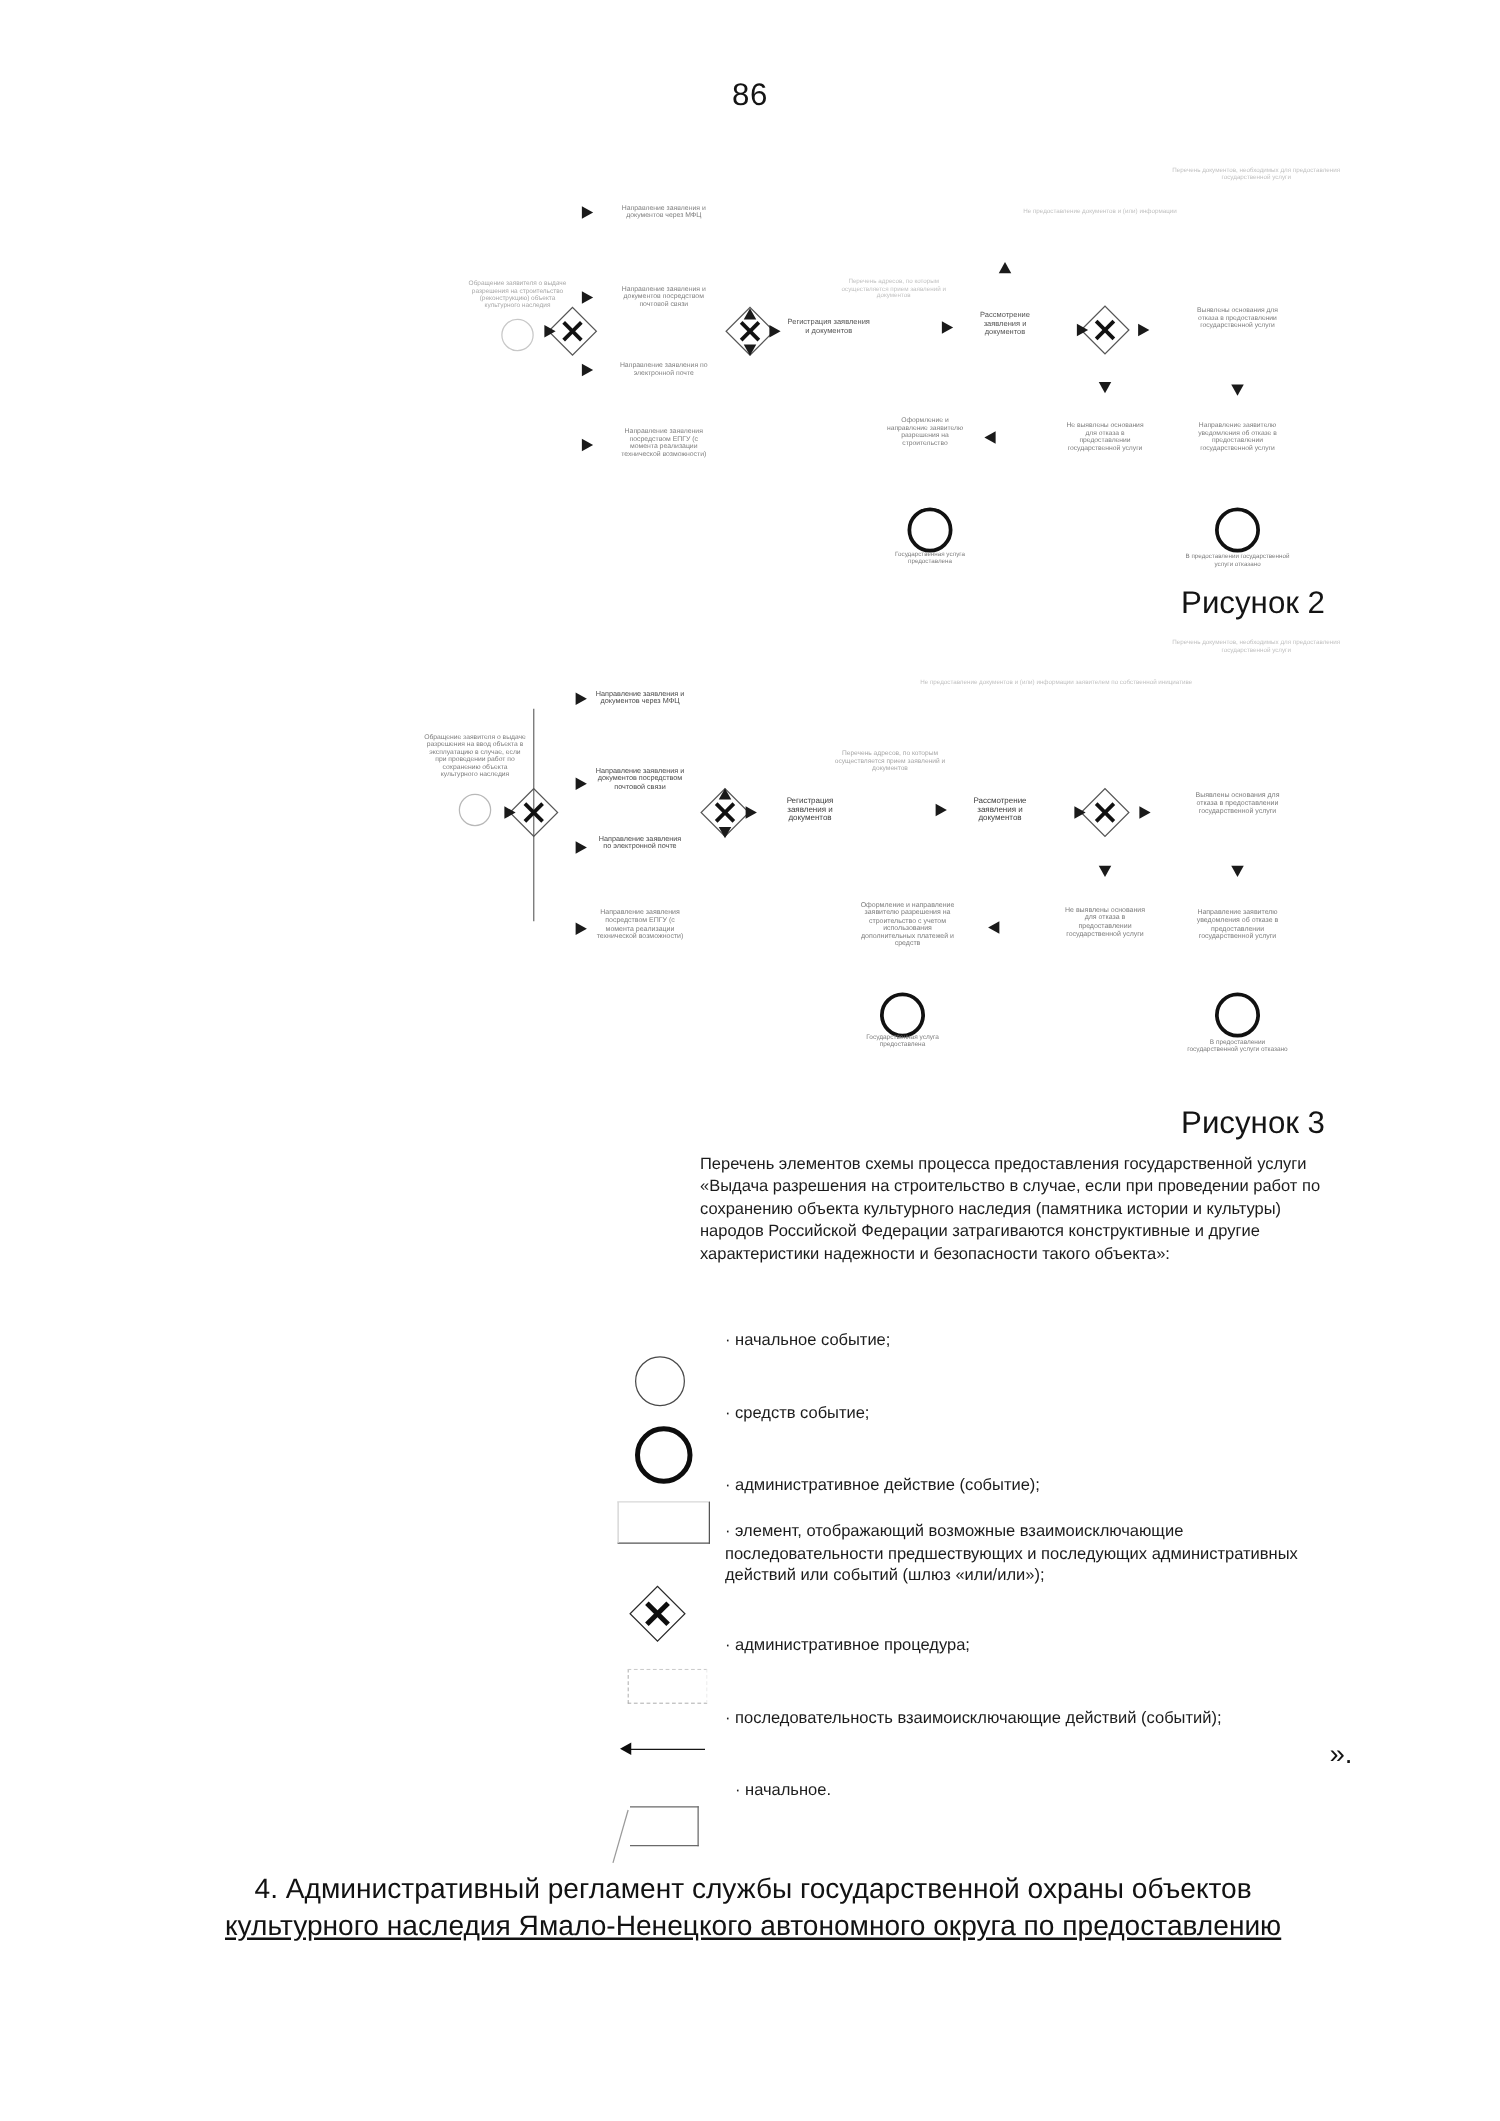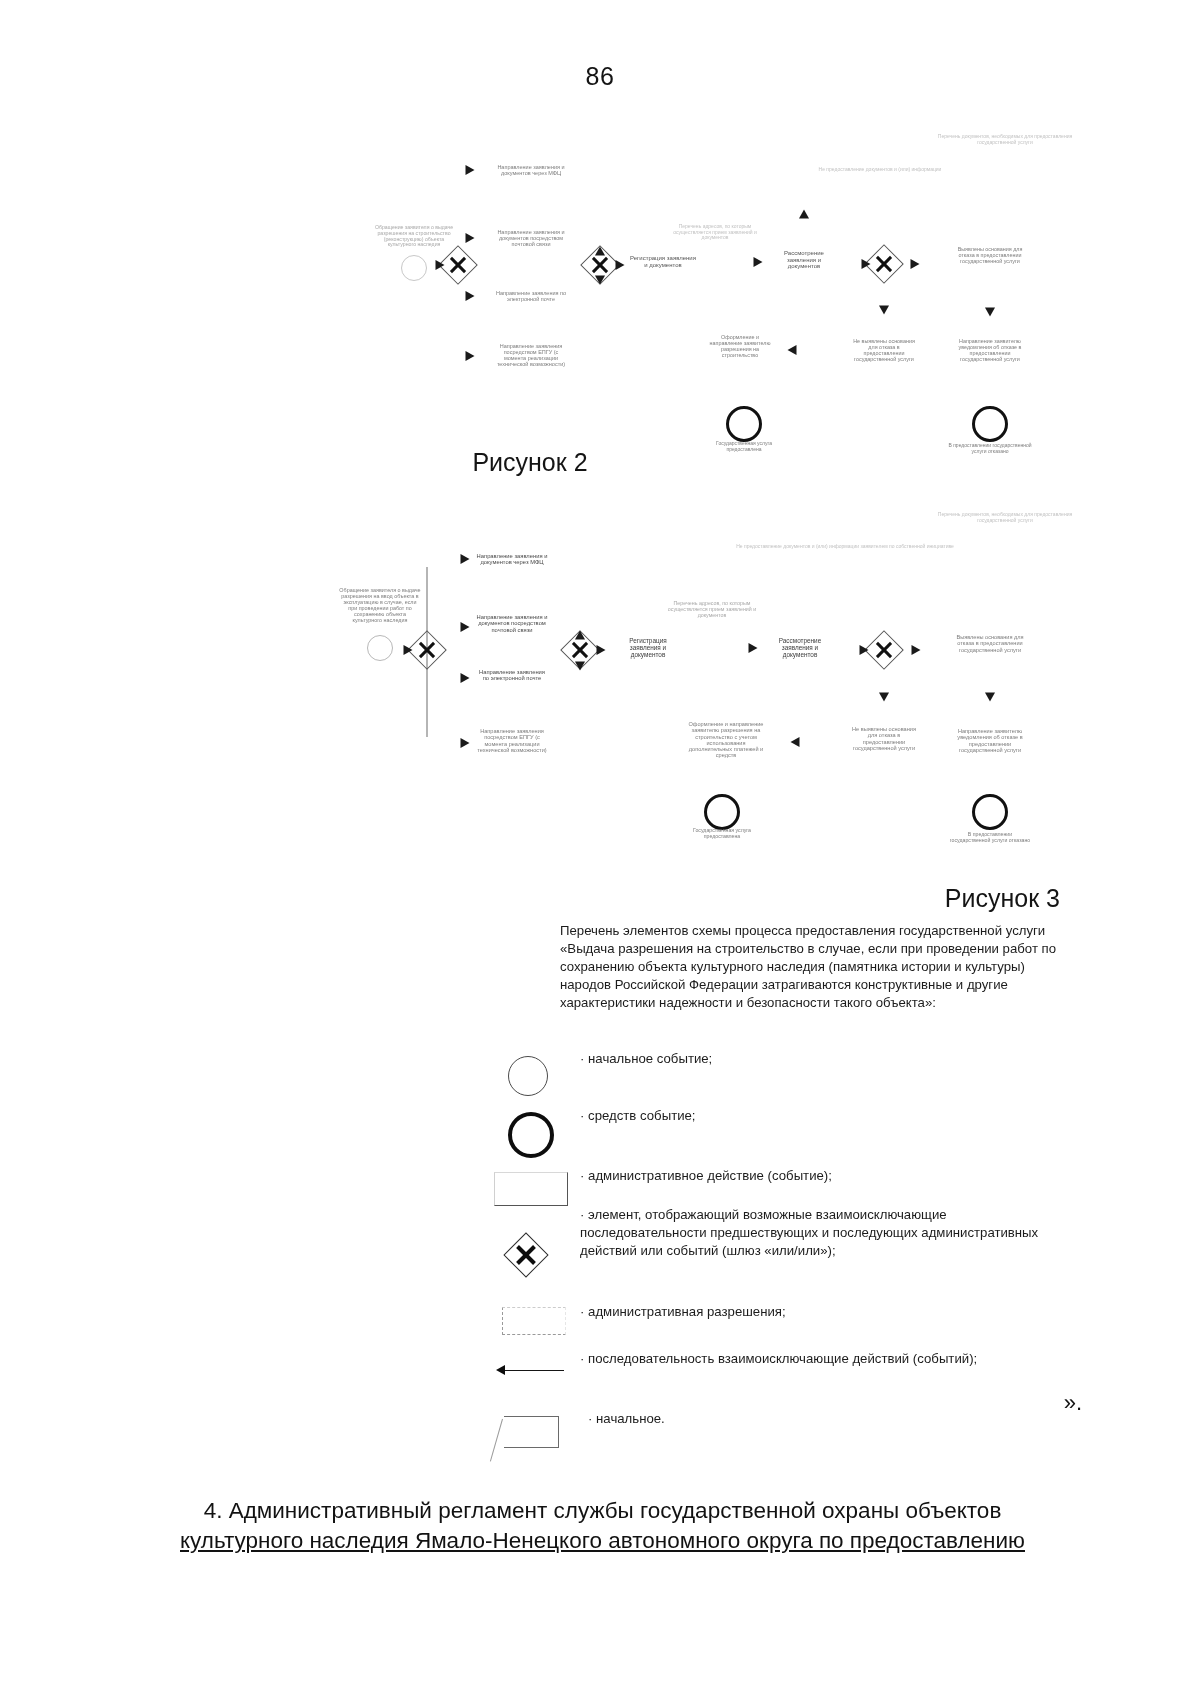--- a/index.html
+++ b/index.html
@@ -121,21 +121,21 @@
 
   .legend {
     position: absolute;
     left: 488px;
     top: 1023px;
     width: 580px;
   }
   .legend-row {
     position: relative;
     display: flex;
-    align-items: center;
+    align-items: flex-end;
   }
   .legend-sym {
     width: 92px;
     flex: 0 0 92px;
     position: relative;
   }
   .legend-text {
     font-size: 13.2px;
     line-height: 1.34;
     color: #1c1c1c;
@@ -282,21 +282,21 @@
     <div class="diag-node faded" style="left:990px;top:350px;width:72px;font-size:5.4px;">Направление заявителю уведомления об отказе в предоставлении государственной услуги</div>
     <div class="arrow-d" style="left:990px;top:312px;"></div>
 
     <div class="ev-circle ev-end" style="left:744px;top:424px;"></div>
     <div class="diag-node faded" style="left:744px;top:447px;width:84px;font-size:5px;">Государственная услуга предоставлена</div>
 
     <div class="ev-circle ev-end" style="left:990px;top:424px;"></div>
     <div class="diag-node faded" style="left:990px;top:449px;width:84px;font-size:5px;">В предоставлении государственной услуги отказано</div>
   </div>
 
-  <div class="fig-caption" style="top:448px;text-align:center;">Рисунок 2</div>
+  <div class="fig-caption" style="top:468px;">Рисунок 2</div>
 
   <div class="diagram" style="top:0;height:880px;">
 
     <div class="diag-node ultra-faded" style="left:1005px;top:518px;width:150px;font-size:5px;">Перечень документов, необходимых для предоставления государственной услуги</div>
     <div class="diag-node ultra-faded" style="left:845px;top:547px;width:240px;font-size:5px;">Не предоставление документов и (или) информации заявителем по собственной инициативе</div>
     <div class="diag-node very-faded" style="left:712px;top:610px;width:92px;font-size:5.3px;">Перечень адресов, по которым осуществляется прием заявлений и документов</div>
 
     <div class="diag-node faded" style="left:380px;top:605px;width:82px;font-size:5.4px;">Обращение заявителя о выдаче разрешения на ввод объекта в эксплуатацию в случае, если при проведении работ по сохранению объекта культурного наследия</div>
     <div class="ev-circle ev-start" style="left:380px;top:648px;width:24px;height:24px;border-color:#b8b8b8;"></div>
 
@@ -378,21 +378,21 @@
       <div class="legend-sym">
         <span class="sym-gateway"></span>
       </div>
       <div class="legend-text" style="padding-top:0;">· элемент, отображающий возможные взаимоисключающие последовательности предшествующих и последующих административных действий или событий (шлюз «или/или»);</div>
     </div>
 
     <div class="legend-row" style="height:56px;">
       <div class="legend-sym">
         <span class="sym-proc"></span>
       </div>
-      <div class="legend-text" style="padding-top:30px;">· административная разрешения;</div>
+      <div class="legend-text" style="padding-top:30px;">· административное процедура;</div>
     </div>
 
     <div class="legend-row" style="height:58px;">
       <div class="legend-sym">
         <span class="sym-seq-line"></span>
         <span class="sym-seq-head"></span>
       </div>
       <div class="legend-text" style="padding-top:9px;">· последовательность взаимоисключающие действий (событий);</div>
     </div>
 

